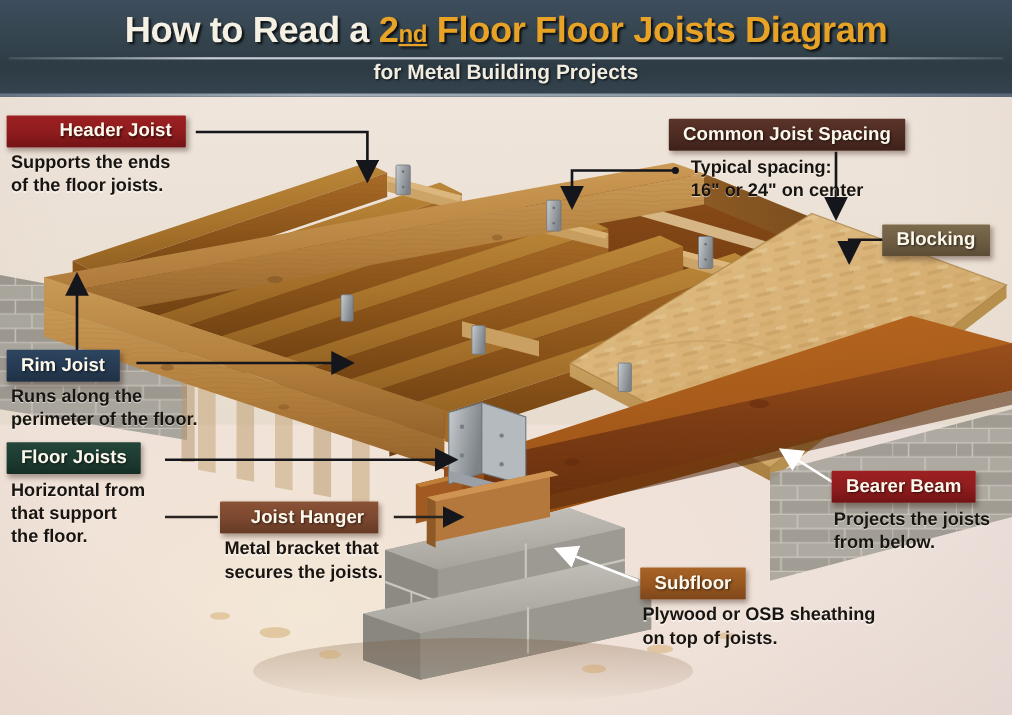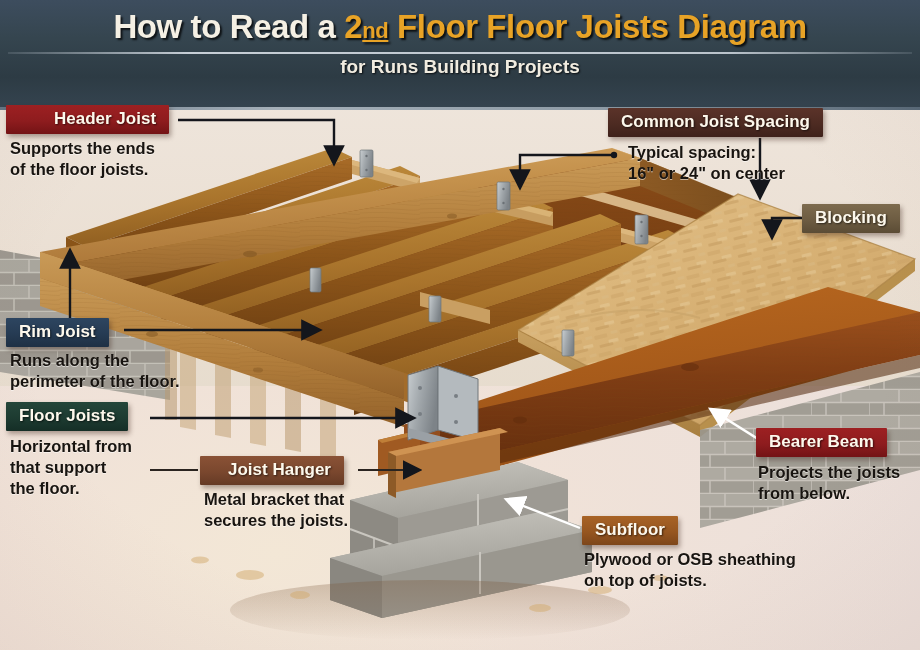--- a/index.html
+++ b/index.html
@@ -24,21 +24,21 @@
     opacity:.9;
   }
   .bg-vignette {
     position:absolute; inset:0;
     background:radial-gradient(ellipse 85% 80% at 50% 50%, rgba(255,255,255,0) 55%, rgba(150,110,95,.12) 100%);
     pointer-events:none;
   }
 
   
   .header {
-    position:absolute; left:0; top:0; width:920px; height:110px;
+    position:absolute; left:0; top:0; width:920px; height:88px;
     background:linear-gradient(180deg,#3d4d5e 0%,#35454f 35%,#2d3b44 70%,#354450 100%);
     overflow:hidden;
   }
   .header:after{
     content:""; position:absolute; left:0; bottom:0; width:100%; height:3px;
     background:linear-gradient(90deg,#6c7c8c,#b9c3cc 30%,#9aa7b2 70%,#5e6e7d);
     opacity:.85;
   }
   .title {
     position:absolute; left:0; top:8px; width:920px; text-align:center;
@@ -430,21 +430,21 @@
     <path d="M766 444 L712 410" stroke="#ffffff" stroke-width="2.4" fill="none" marker-end="url(#arrWhite)"></path>
 
     <path d="M580 528 L508 500" stroke="#ffffff" stroke-width="2.4" fill="none" marker-end="url(#arrWhite)"></path>
   </svg>
 
   <div class="header">
     <div class="title">
       <span class="t-white">How to Read a </span><span class="t-gold"><span>2</span><span class="t-ord">nd</span><span> Floor Floor Joists Diagram</span></span>
     </div>
     <div class="title-rule"></div>
-    <div class="subtitle">for Runs Building Projects</div>
+    <div class="subtitle">for Metal Building Projects</div>
   </div>
 
   <div class="badge b-red" style="left:6px; top:105px;padding-left:48px;">Header Joist</div>
   <div class="desc" style="left:10px; top:138px;">Supports the ends</div>
   <div class="desc" style="left:10px; top:159px;">of the floor joists.</div>
 
   <div class="badge b-brown" style="left:608px; top:108px;">Common Joist Spacing</div>
   <div class="desc" style="left:628px; top:142px;">Typical spacing:</div>
   <div class="desc" style="left:628px; top:163px;">16" or 24" on center</div>
 

